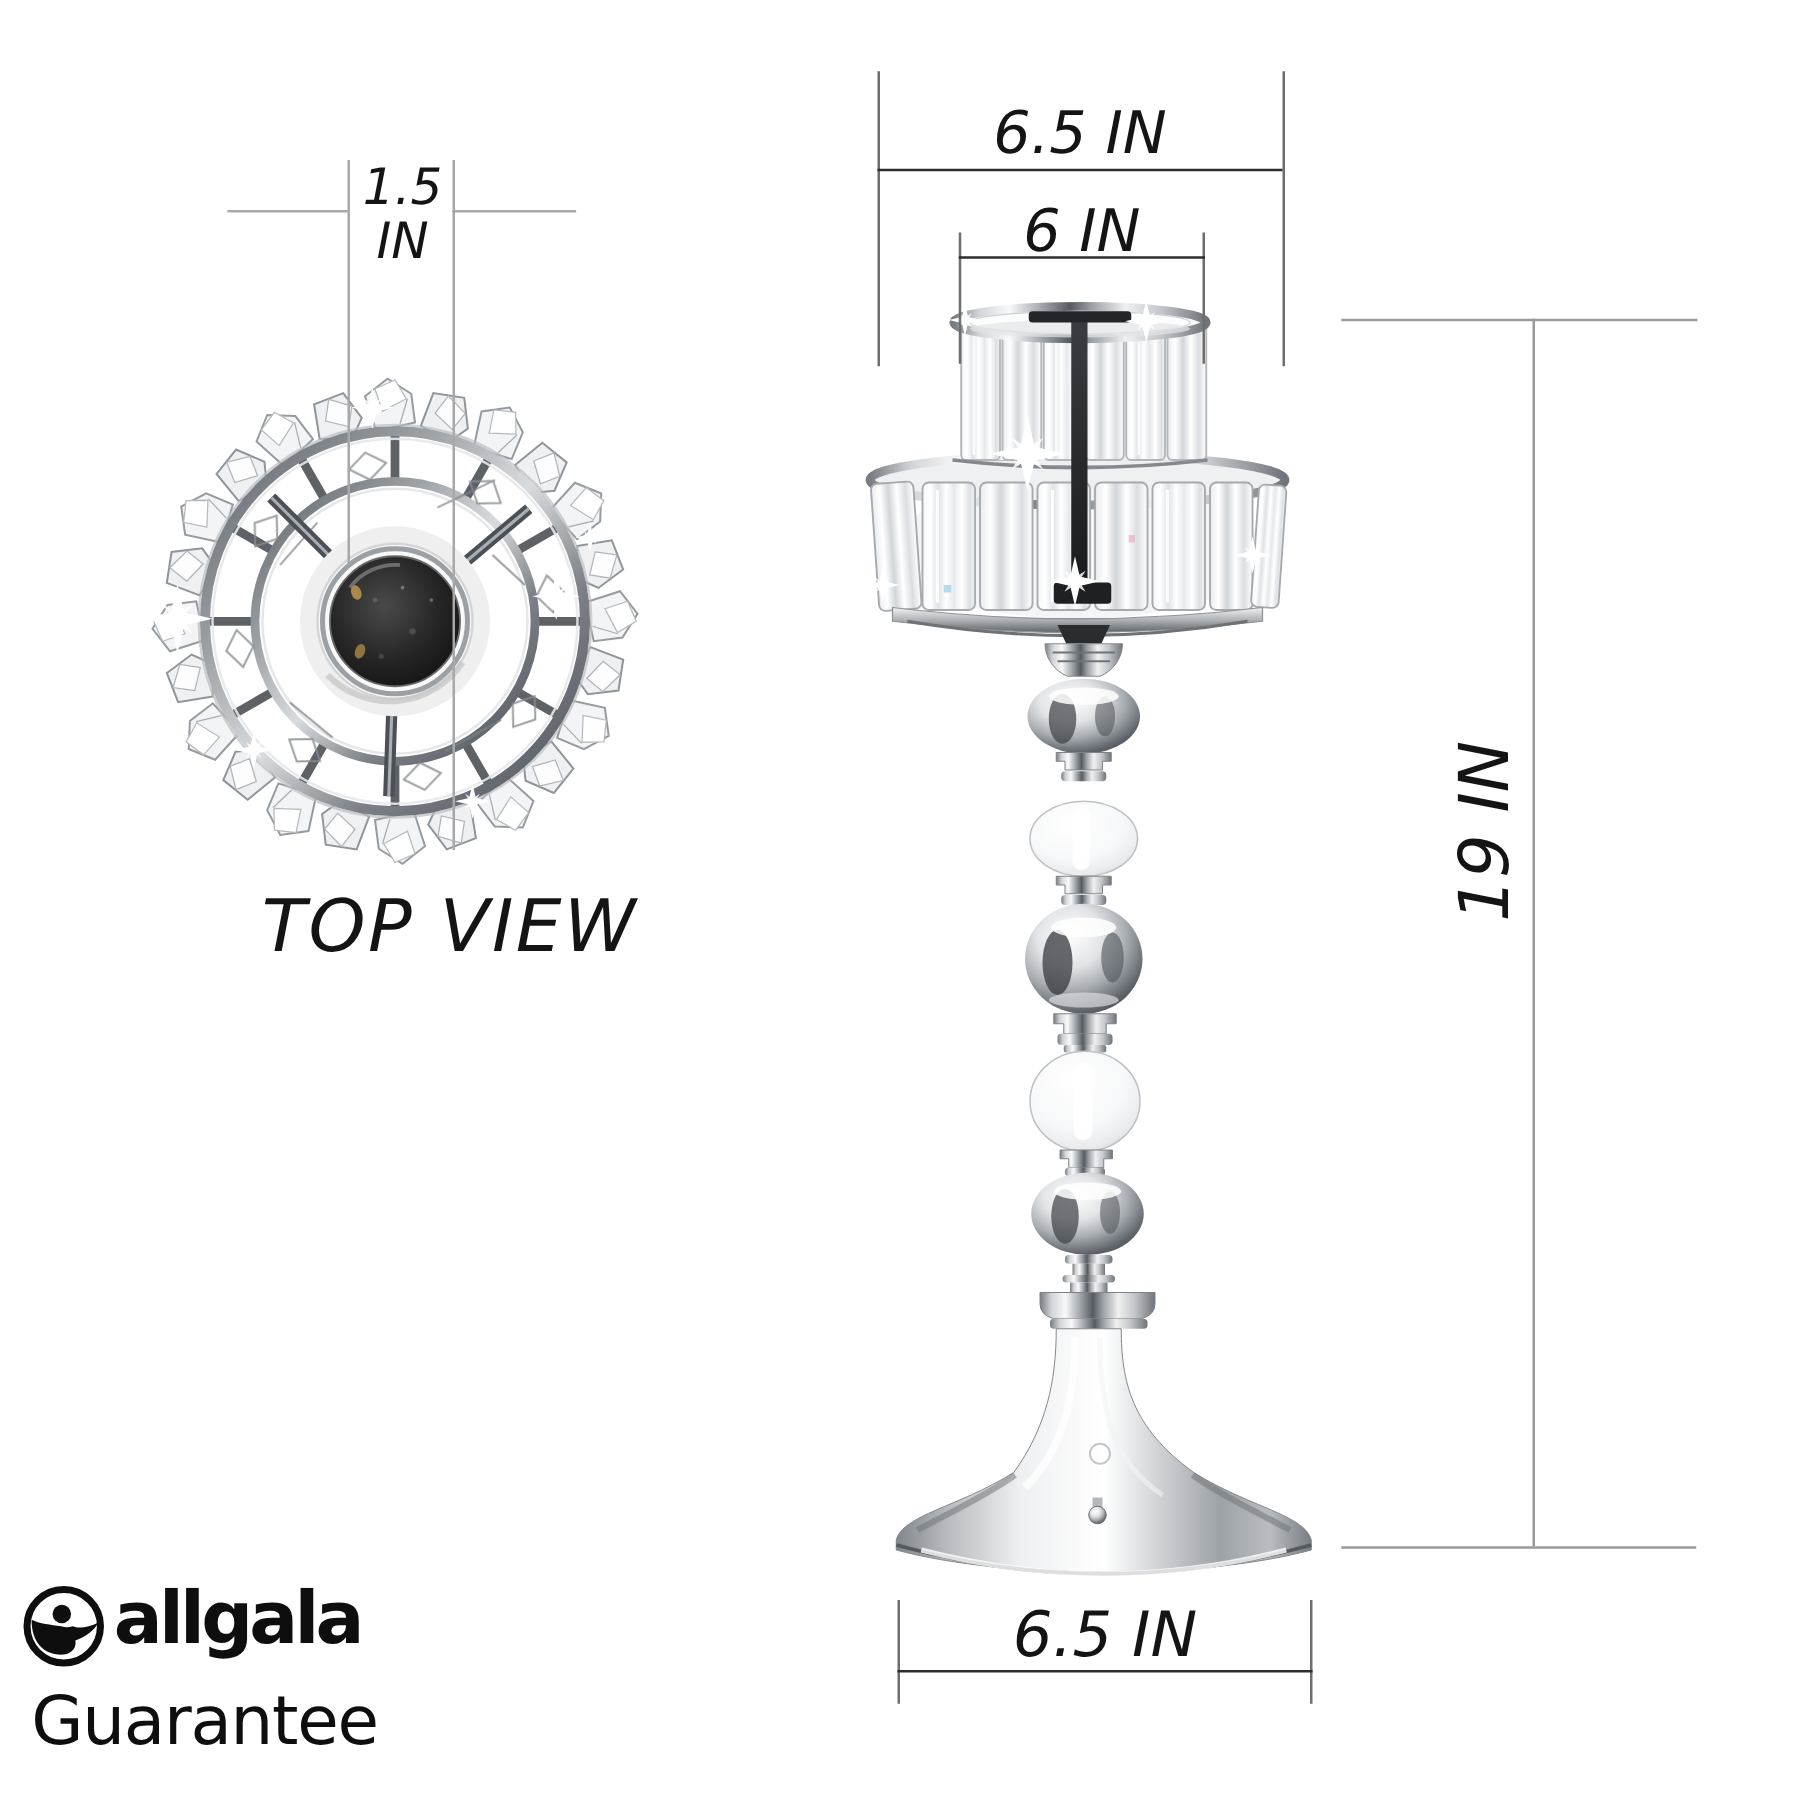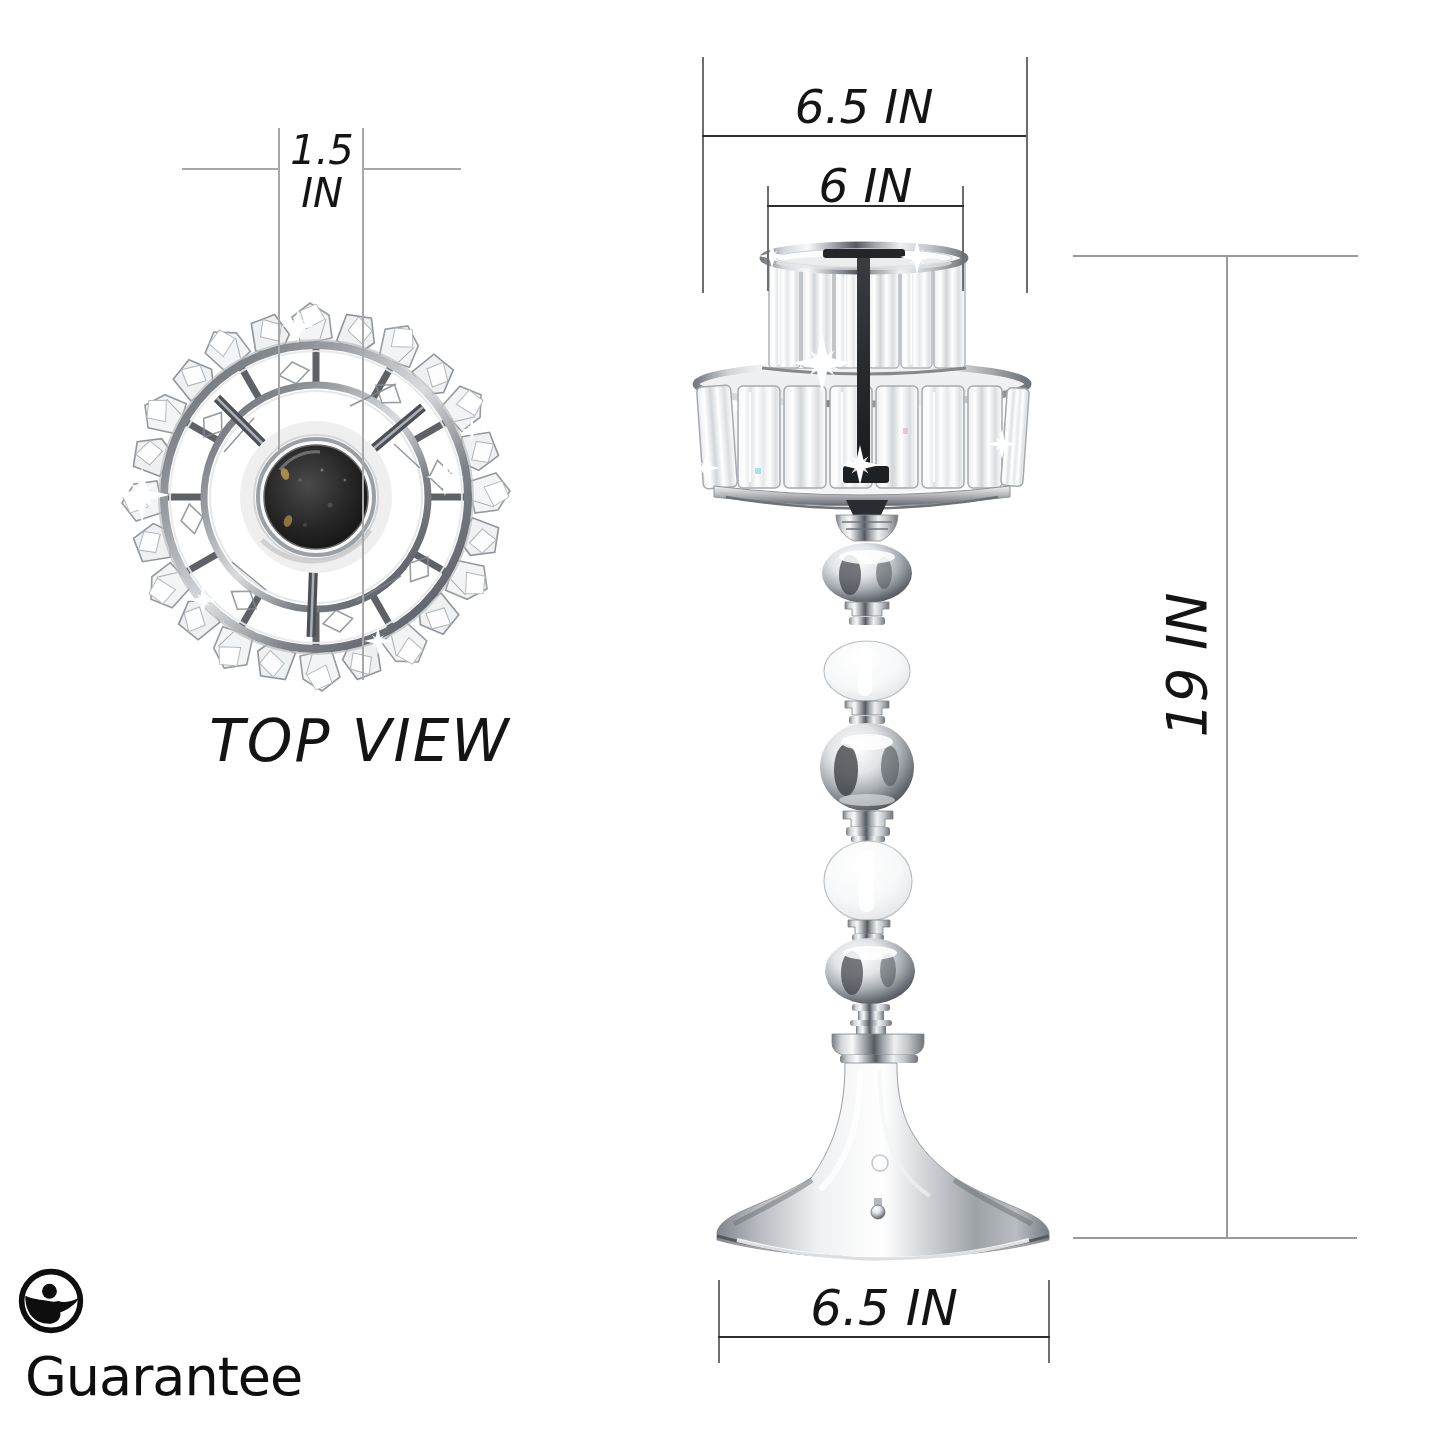--- a/index.html
+++ b/index.html
@@ -387,15 +387,16 @@
   <div class="vline dimlayer c-mid" style="left:1048px;top:1280px;height:83px"></div>
   <div class="hline dimlayer c-dark" style="left:718px;top:1336px;width:332px"></div>
   <div class="dim-text t-main dimlayer" style="left:718px;top:1281px;width:332px;font-size:50px">6.5 IN</div>
 
   <svg class="abs" style="left:17px;top:1267px;width:68px;height:68px;z-index:3" viewBox="0 0 66 66">
     <circle cx="33" cy="33" r="28.5" fill="none" stroke="#0e0e0e" stroke-width="5.5"></circle>
     <path d="M8,28 C8,46 18,56 33,55 C40,54 43,49 42,44 C50,41 57,36 60,30
              C52,34 45,35 40,33 C37,34 34,34 31,33 C23,32 14,31 8,28 Z" fill="#0e0e0e"></path>
     <circle cx="31.5" cy="23.5" r="7.2" fill="#0e0e0e"></circle>
   </svg>
+  <div id="brand-name">allgala</div>
   <div id="brand-tagline">Guarantee</div>
 
 </div>
 
 </body></html>

